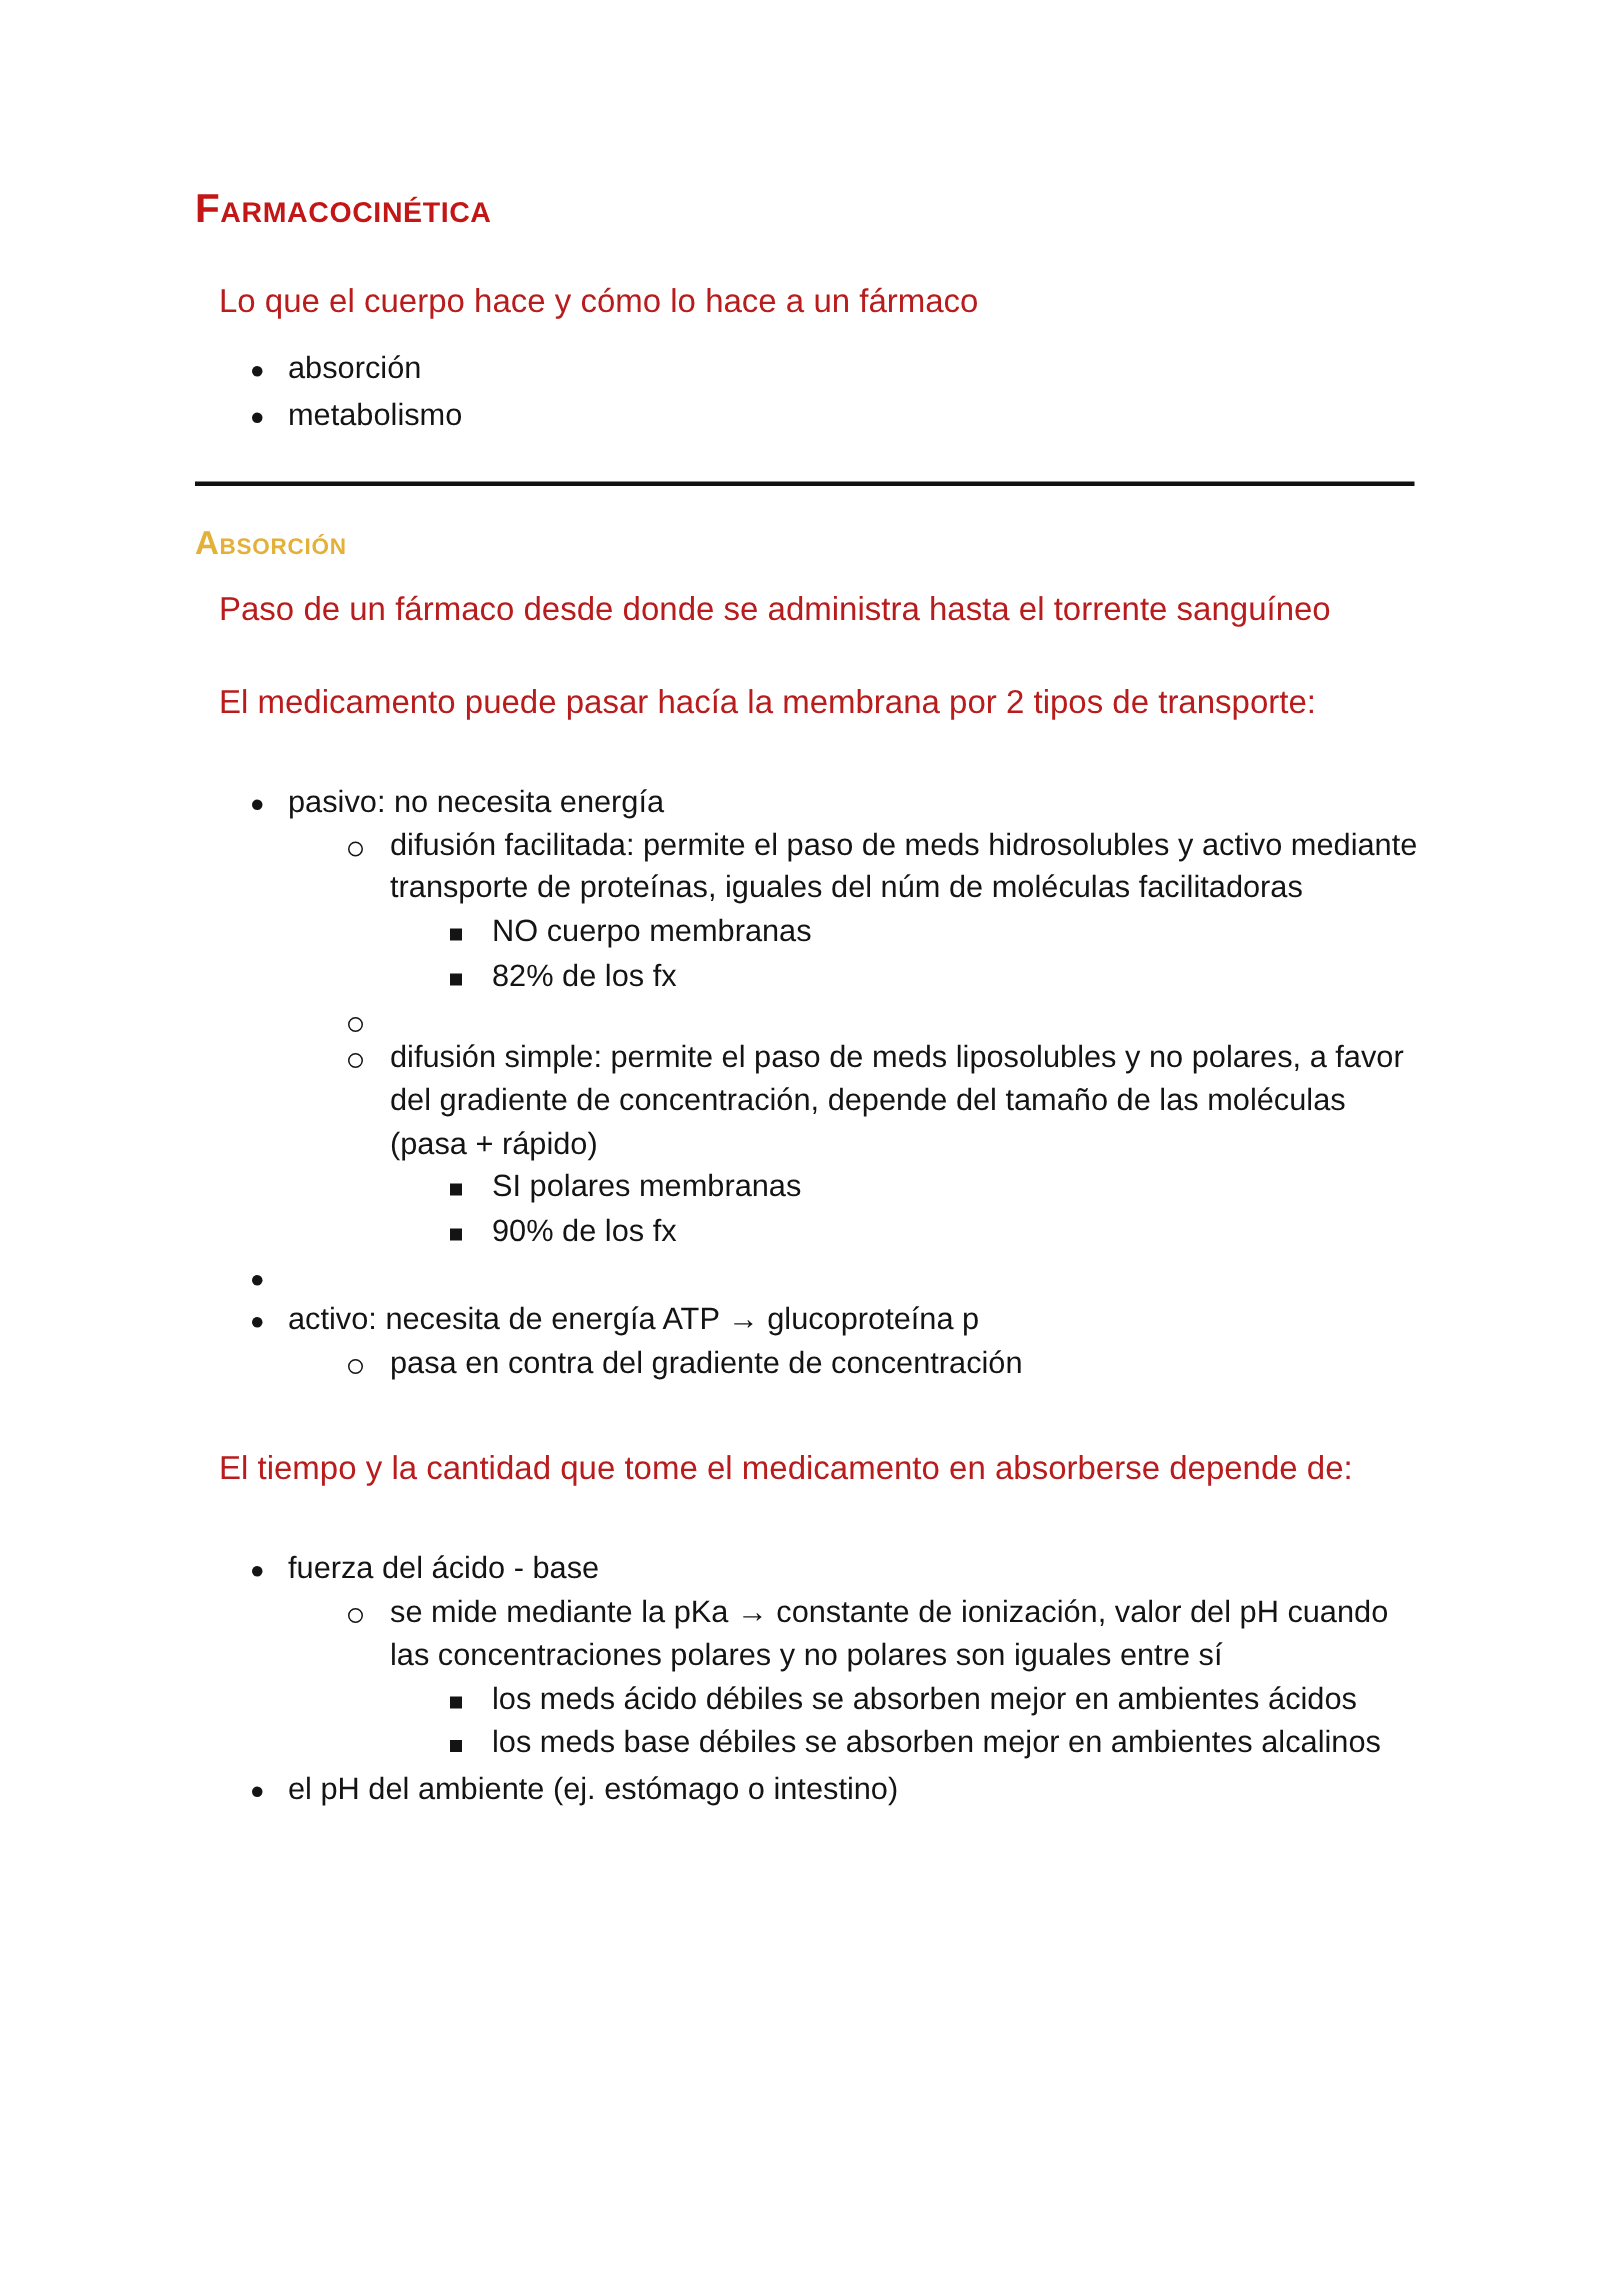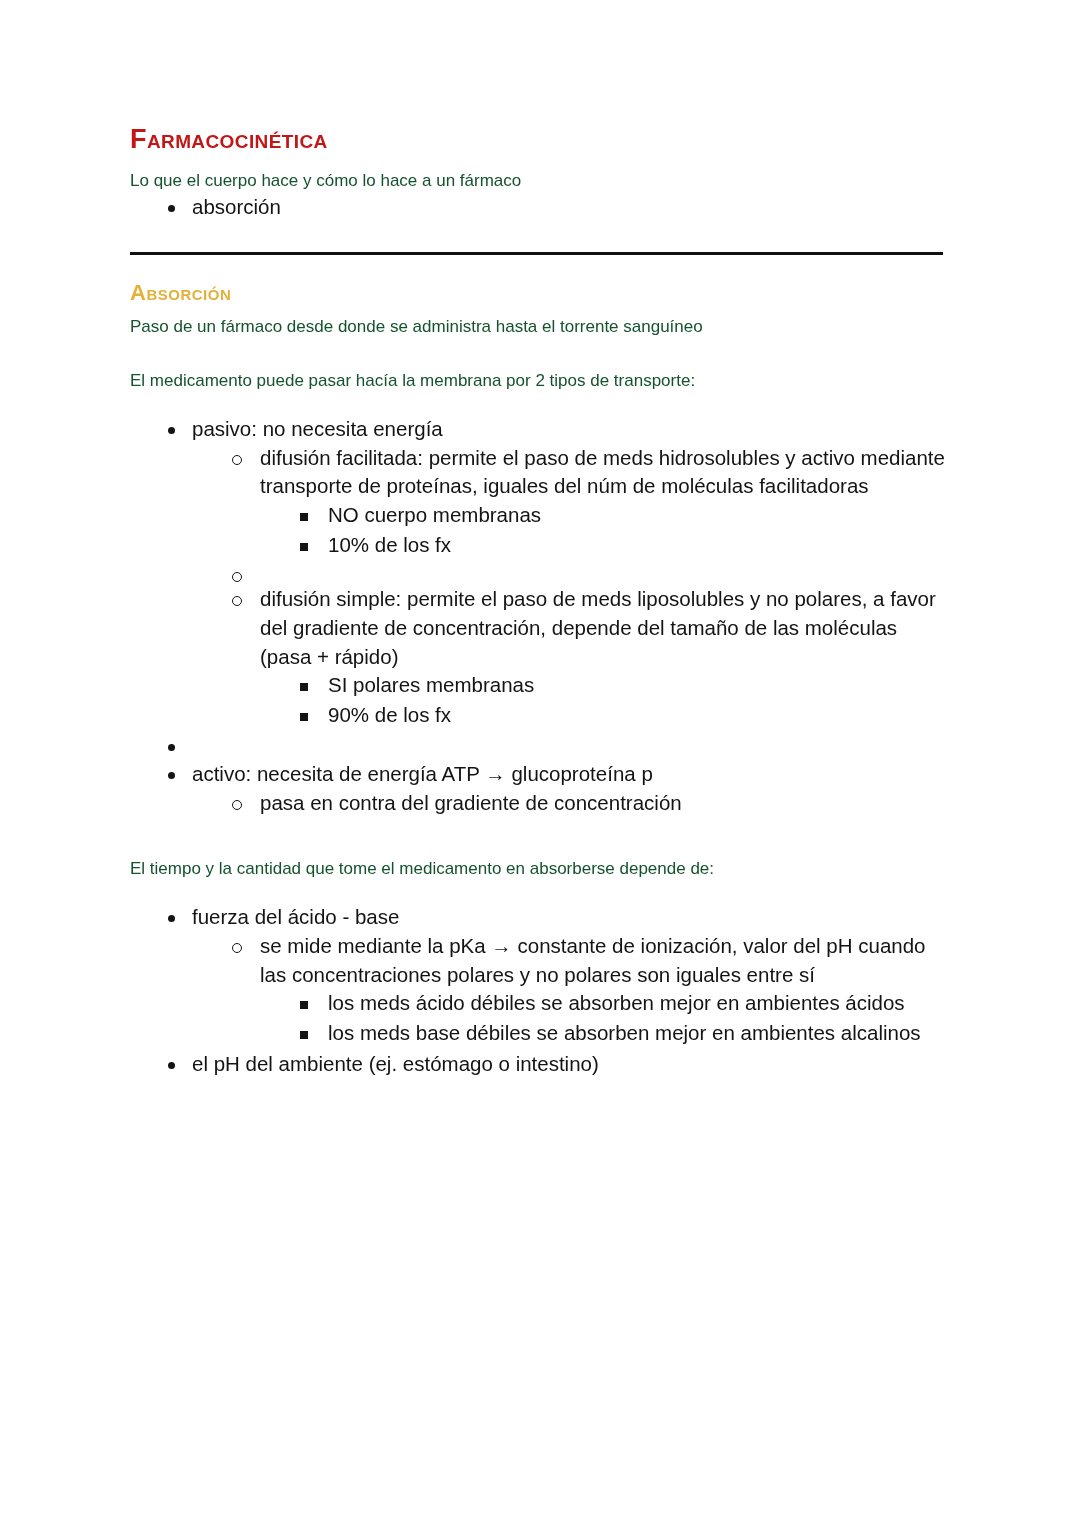--- a/index.html
+++ b/index.html
@@ -28,41 +28,41 @@
   }
 
   
   .h-title {
     font-size: 27px;
     font-weight: 700;
     font-variant: small-caps;
     font-feature-settings: "smcp" 1;
     letter-spacing: 0.4px;
     line-height: 1.1;
-    margin: 0 0 14px 0;
+    margin: 0 0 30px 0;
   }
   .h-title.red   { color: #C31717; }
 
   .h-sub {
     font-size: 22px;
     font-weight: 700;
     font-variant: small-caps;
     font-feature-settings: "smcp" 1;
     letter-spacing: 0.5px;
     line-height: 1.1;
     margin: 0 0 10px 0;
   }
   .h-sub.gold { color: #E3B03A; }
 
   
   .para {
-    font-size: 17px;
+    font-size: 22px;
     line-height: 1.42;
-    margin: 0;
-    color: #14532d;
+    margin: 16px;
+    color: #b91c1c;
   }
   .para.gap-top  { margin-top: 30px; }
   .para.gap-top-lg { margin-top: 40px; }
 
   
   .divider {
     border: 0;
     border-top: 3px solid #111111;
     margin: 30px 0 26px 0;
     width: 813px;
@@ -136,20 +136,21 @@
 <body>
 
 <div class="page">
 
   <h1 class="h-title red">Farmacocinética</h1>
 
   <p class="para">Lo que el cuerpo hace y cómo lo hace a un fármaco</p>
 
   <ul class="lvl1">
     <li><span>absorción</span></li>
+    <li><span>metabolismo</span></li>
   </ul>
 
   <hr class="divider">
 
   <h2 class="h-sub gold">Absorción</h2>
 
   <p class="para">Paso de un fármaco desde donde se administra hasta el torrente sanguíneo</p>
 
   <p class="para gap-top">El medicamento puede pasar hacía la membrana por 2 tipos de transporte:</p>
 
@@ -159,21 +160,21 @@
     <li>
       <b>pasivo:</b><span> no necesita energía</span>
 
       <ul class="lvl2">
 
         <li>
           <b>difusión facilitada:</b><span> permite el paso de meds </span><b>hidrosolubles</b><span> y </span><b>activo</b><span> mediante transporte de proteínas, iguales del </span><b>núm</b><span> de moléculas facilitadoras</span>
 
           <ul class="lvl3">
             <li><span>NO cuerpo membranas</span></li>
-            <li><span>10% de los fx</span></li>
+            <li><span>82% de los fx</span></li>
           </ul>
         </li>
 
         <li style="list-style:none;padding:0;height:22px"></li>
 
         <li>
           <b>difusión simple:</b><span> permite el paso de meds </span><b>liposolubles</b><span> y </span><b>no polares</b><span>, </span><b>a favor</b><span> del gradiente de concentración, depende del </span><b>tamaño</b><span> de las moléculas (pasa + rápido)</span>
 
           <ul class="lvl3">
             <li><span>SI polares membranas</span></li>

